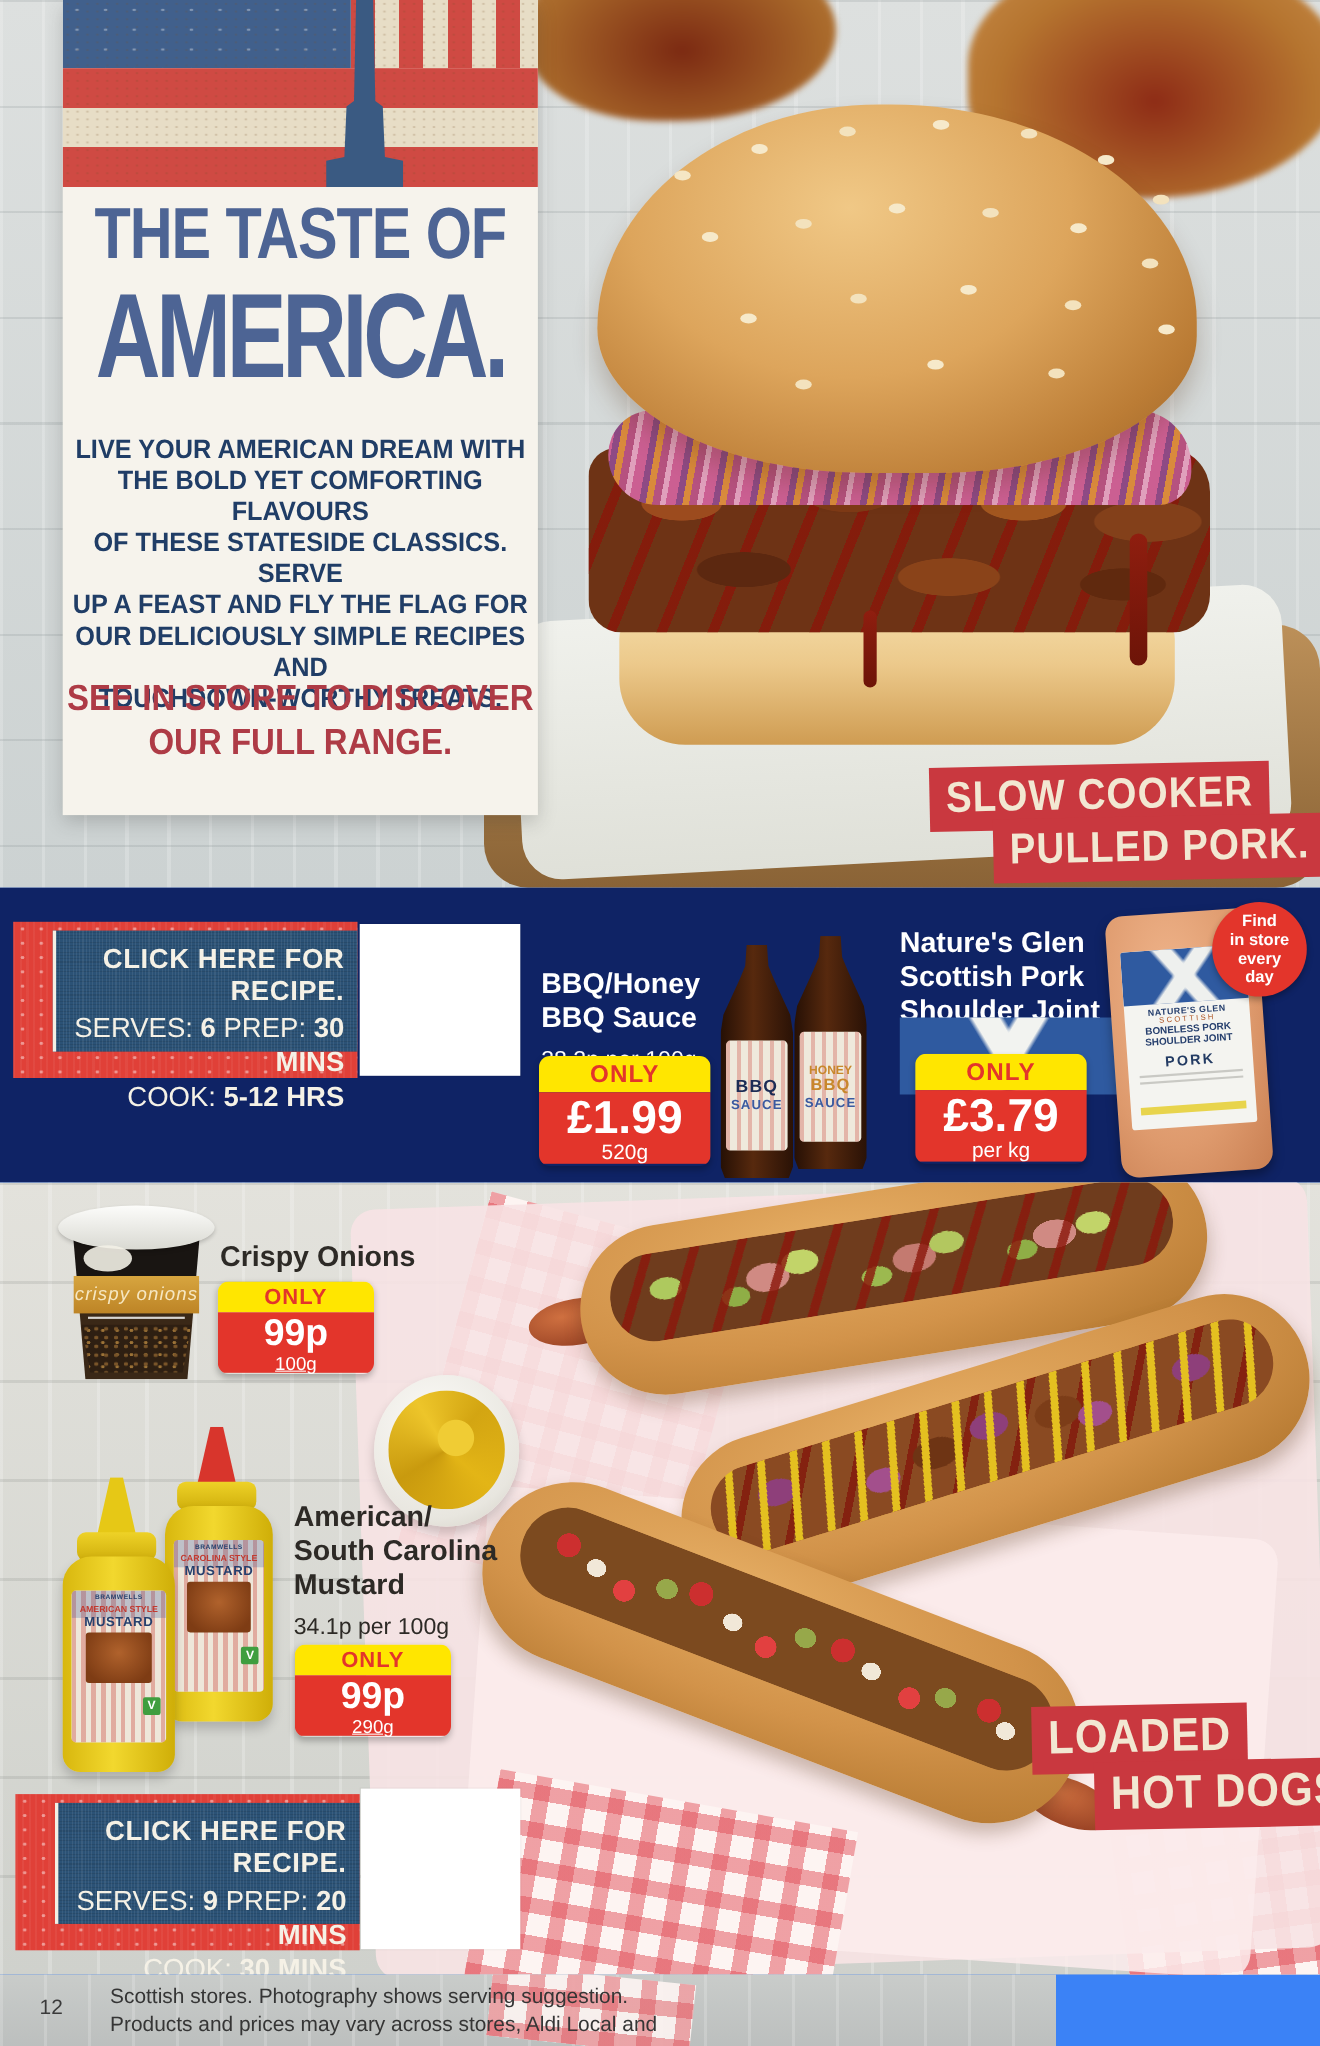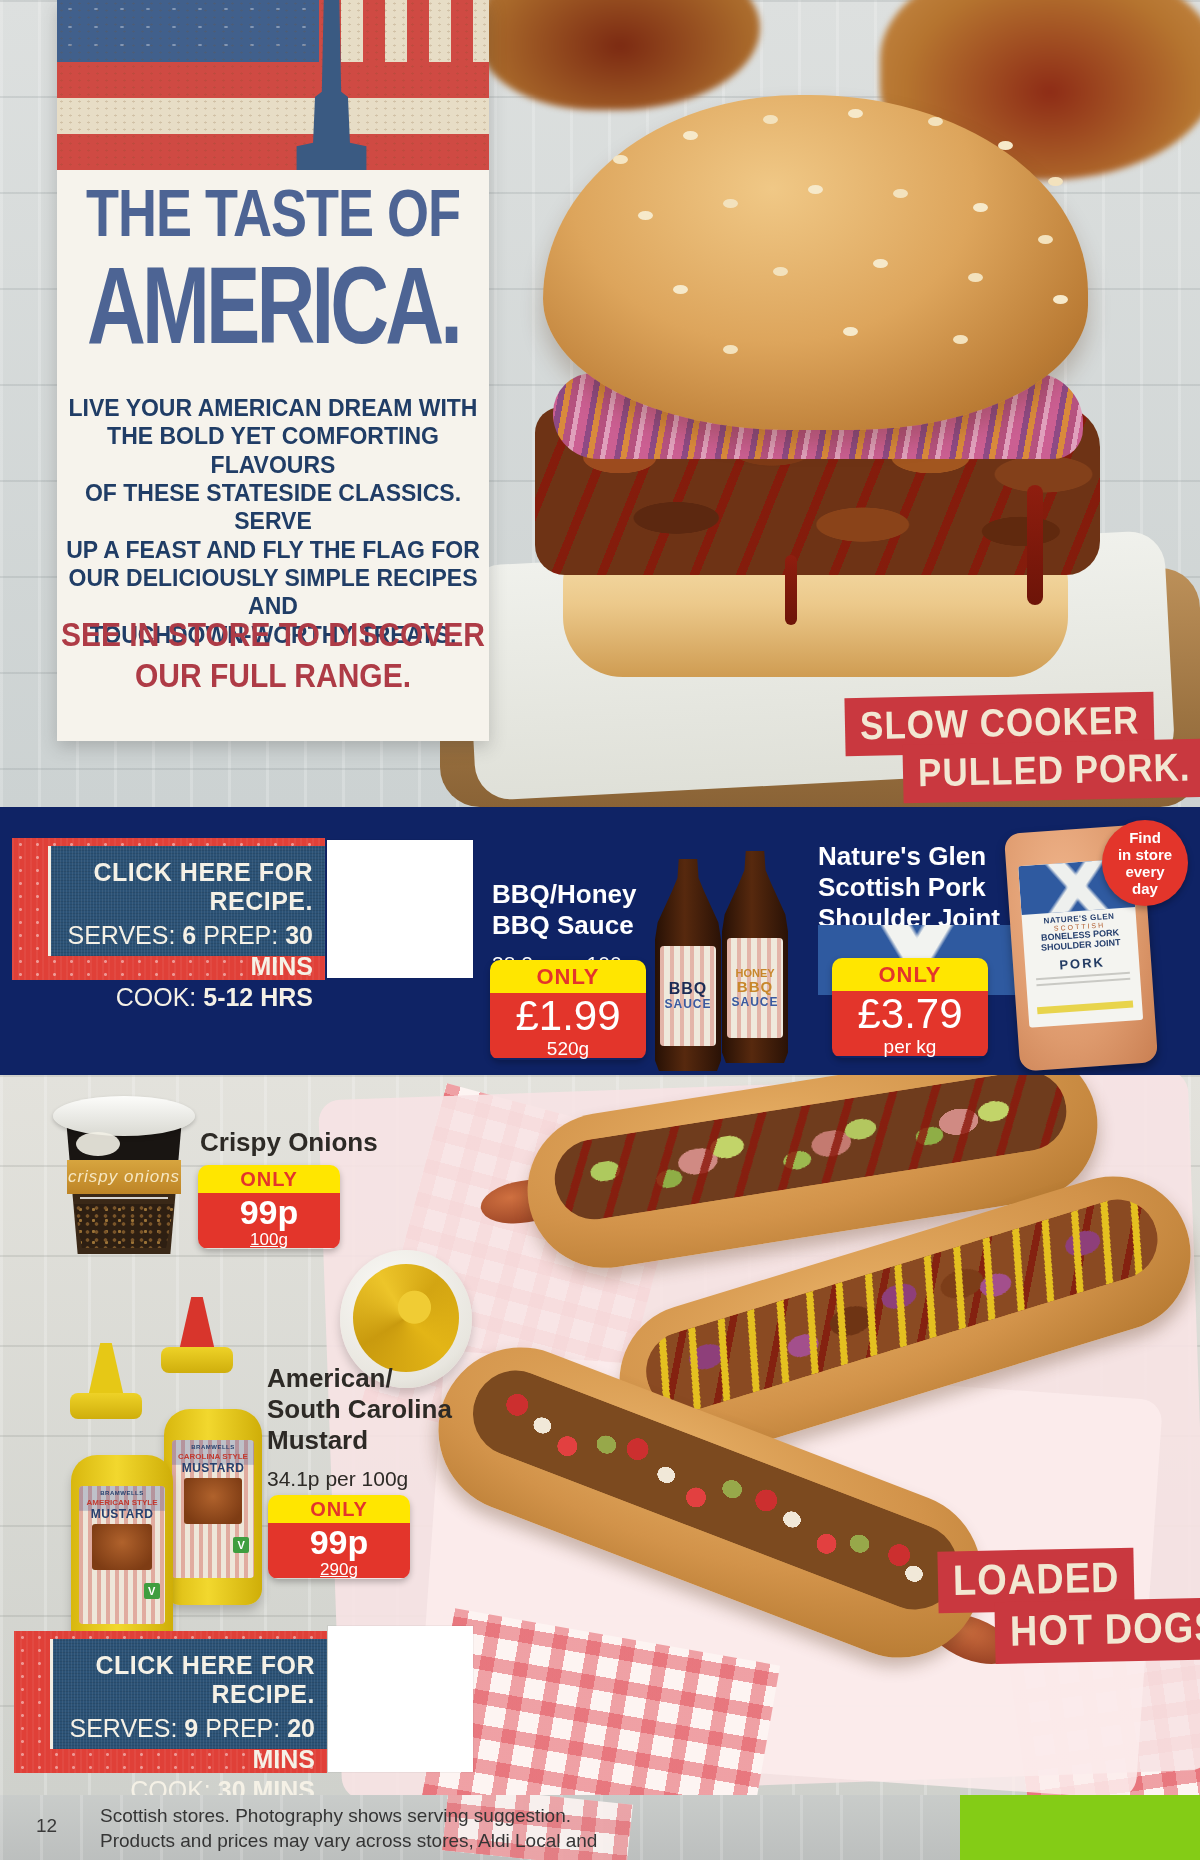--- a/index.html
+++ b/index.html
@@ -1,17 +1,17 @@
 <!DOCTYPE html>
 <html><head>
 <meta charset="utf-8">
 <style>
   html,body{margin:0;padding:0;background:#e8e8e6;}
   .page{position:relative;width:1200px;height:1860px;overflow:hidden;
-        font-family:"Liberation Sans",sans-serif;background:#84cc16;}
+        font-family:"Liberation Sans",sans-serif;background:#3b82f6;}
 
   
   .wood{position:absolute;inset:0;
     background-color:#d7dbda;
     background-image:
       repeating-linear-gradient(180deg, rgba(120,130,132,.18) 0 2px, transparent 2px 96px),
       repeating-linear-gradient(90deg, rgba(255,255,255,.20) 0 3px, transparent 3px 38px),
       linear-gradient(180deg,#dde0df,#ccd2d2);}
   .wood-warm{background-color:#d9d8d2;
     background-image:
@@ -112,21 +112,21 @@
 
   .prod-name{position:absolute;color:#ffffff;font-weight:700;font-size:26px;line-height:31px;}
   .prod-unit{font-weight:400;font-size:21px;margin-top:7px;}
 
   .only-badge{position:absolute;border-radius:10px;overflow:hidden;text-align:center;
     box-shadow:0 3px 6px rgba(0,0,0,.25);}
   .only-top{background:#ffe600;color:#e3352b;font-weight:800;}
   .only-bottom{background:#e3352b;color:#ffffff;}
   .pb-lg{width:156px;height:100px;}
   .pb-lg .only-top{font-size:22px;line-height:33px;height:33px;letter-spacing:1px;}
-  .pb-lg .price{font-size:42px;font-weight:400;line-height:46px;}
+  .pb-lg .price{font-size:42px;font-weight:700;line-height:46px;}
   .pb-lg .psize{font-size:19px;line-height:19px;}
   .pb-sm{width:142px;height:84px;}
   .pb-sm .only-top{font-size:20px;line-height:28px;height:28px;letter-spacing:1px;}
   .pb-sm .price{font-size:34px;font-weight:800;line-height:38px;}
   .pb-sm .psize{font-size:17px;line-height:17px;text-decoration:underline;}
 
   
   .bottle{position:absolute;width:66px;height:212px;
     background:linear-gradient(90deg,#261005,#57290e 45%,#2a1206);
     clip-path:polygon(36% 0,64% 0,66% 9%,74% 15%,96% 30%,100% 38%,100% 95%,94% 100%,6% 100%,0 95%,0 38%,4% 30%,26% 15%,34% 9%);}
@@ -241,22 +241,22 @@
 
   .dark-name{position:absolute;color:#2d2a26;font-weight:700;font-size:26px;line-height:31px;}
   .dark-unit{font-weight:400;font-size:21px;margin-top:7px;color:#2d2a26;}
 
   
   .mbottle{position:absolute;}
   .mb-nozzle{position:absolute;left:50%;transform:translateX(-50%);top:0;width:36px;height:54px;
     clip-path:polygon(34% 0,66% 0,100% 100%,0 100%);}
   .mb-collar{position:absolute;left:50%;transform:translateX(-50%);top:50px;width:72px;height:26px;border-radius:8px;
     background:linear-gradient(180deg,#eed227,#cfae0c);}
-  .mb-body{position:absolute;left:16px;top:72px;width:100%;height:196px;border-radius:26px 26px 16px 16px;
-    background:linear-gradient(90deg,#d8b70e,#f2d82e 45%,#cfae08);box-shadow:0 6px 10px rgba(0,0,0,.18);margin-top:40px;}
+  .mb-body{position:absolute;left:2px;top:72px;width:100%;height:196px;border-radius:26px 26px 16px 16px;
+    background:linear-gradient(90deg,#d8b70e,#f2d82e 45%,#cfae08);box-shadow:0 6px 10px rgba(0,0,0,.18);}
   .mb-label{position:absolute;left:8%;right:8%;top:16%;height:70%;background:#eee7da;border-radius:4px;
     overflow:hidden;display:flex;flex-direction:column;align-items:center;padding-top:4px;box-sizing:border-box;}
   .mb-label::before{content:"";position:absolute;inset:0;
     background:
       linear-gradient(0deg,rgba(50,80,150,.25),rgba(50,80,150,.25)) left top/100% 18% no-repeat,
       repeating-linear-gradient(90deg,rgba(200,60,50,.35) 0 4px,transparent 4px 9px);}
   .mb-brand{font-size:6px;font-weight:700;color:#27406e;z-index:1;letter-spacing:.5px;}
   .mb-style{font-size:8px;font-weight:800;color:#c23a30;z-index:1;margin-top:2px;text-align:center;}
   .mb-word{font-size:12px;font-weight:800;color:#27406e;z-index:1;letter-spacing:.5px;}
   .mb-photo{width:70%;height:34%;background:

